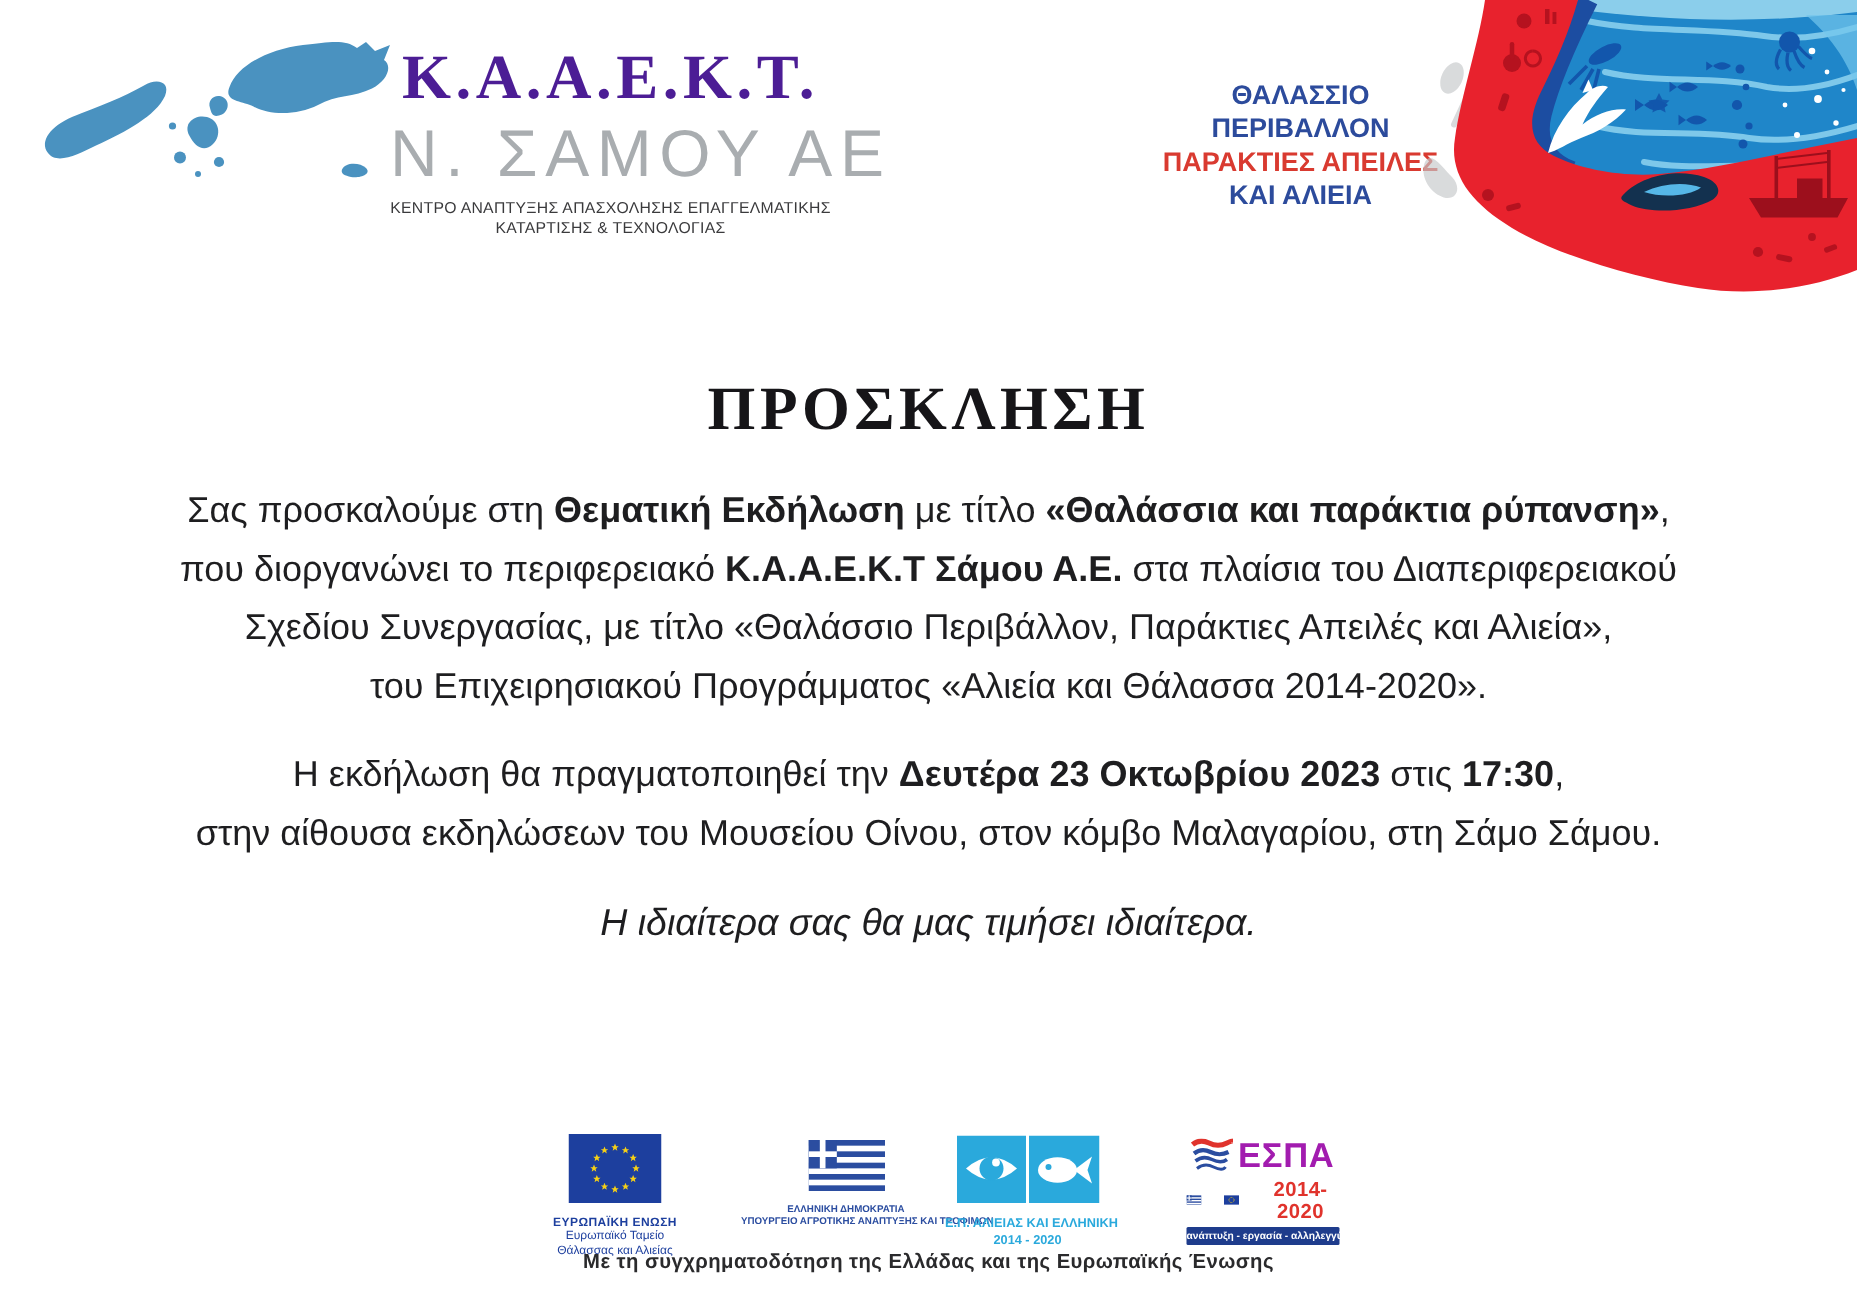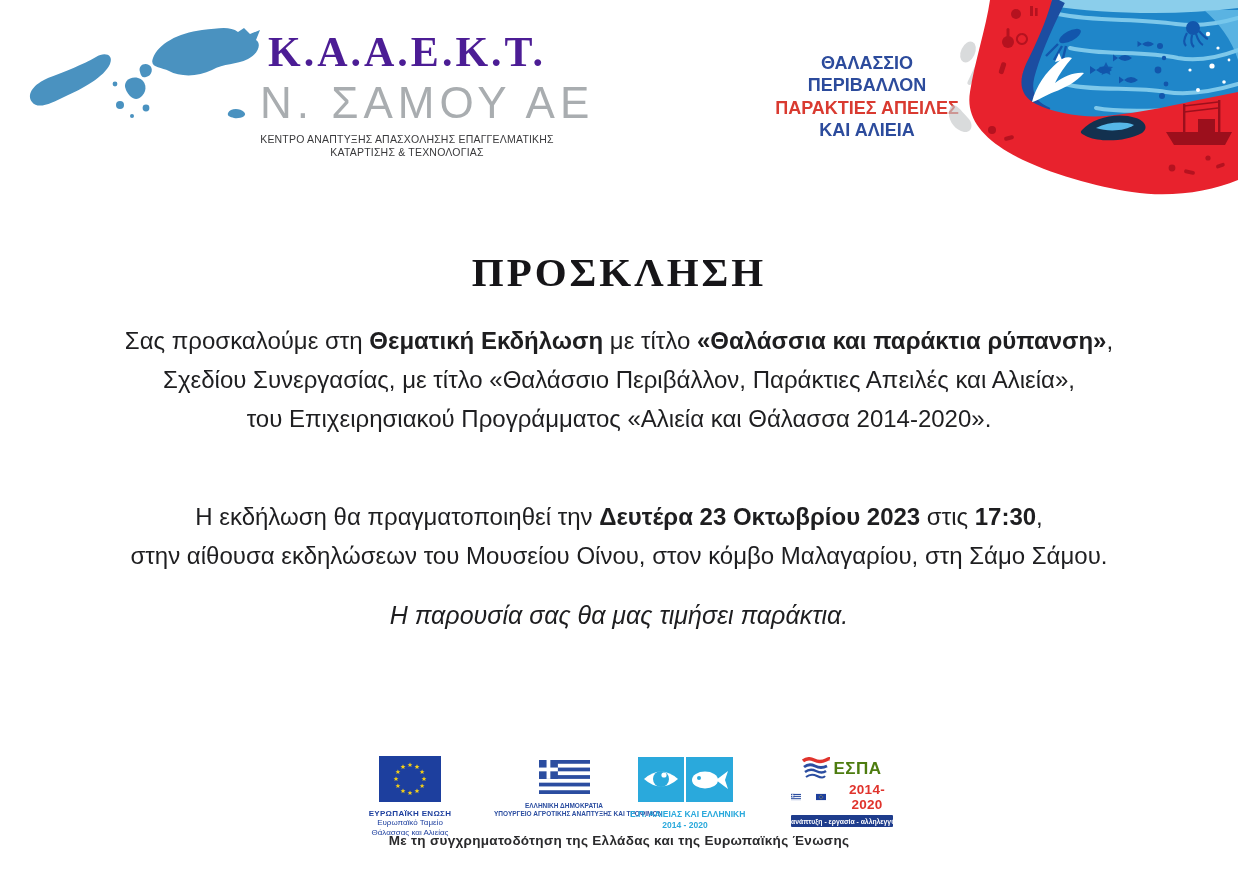--- a/index.html
+++ b/index.html
@@ -49,21 +49,21 @@
   .eu-t1 { font-size:8px; font-weight:700; color:#1d3f9e; margin-top:3px; letter-spacing:0.3px; }
   .eu-t2 { font-size:8px; color:#1d3f9e; line-height:9.5px; }
   .logo-gr { left:494px; top:760px; width:140px; }
   .gr-t { font-size:6.5px; font-weight:700; color:#2b4da0; line-height:8px; white-space:nowrap; }
   .gr-t.first { margin-top:4px; }
   .logo-fish { left:630px; top:757px; width:110px; }
   .fish-t { font-size:8.5px; font-weight:700; color:#2aa9dc; line-height:11px; white-space:nowrap; }
   .fish-t.first { margin-top:3px; }
   .logo-espa { left:791px; top:757px; width:102px; }
   .espa-row1 { display:flex; align-items:center; justify-content:center; gap:3px; }
-  .espa-name { font-size:17px; font-weight:700; color:#4d7c0f; letter-spacing:0.5px; }
+  .espa-name { font-size:23px; font-weight:700; color:#a21caf; letter-spacing:0.5px; }
   .espa-row2 { display:flex; align-items:center; justify-content:center; gap:15px; margin-top:1px; }
   .espa-period { font-size:13.5px; font-weight:700; color:#e0332c; letter-spacing:0.3px; }
   .espa-bar {
     margin-top:3px; background:#1e3c8c; color:#fff; font-size:6.8px; font-weight:700;
     padding:3px 0 2px; border-radius:1px; white-space:nowrap;
   }
   .cofin {
     position:absolute; top:833px; left:0; width:100%; text-align:center;
     font-size:13.5px; font-weight:700; color:#2a2a2c; letter-spacing:0.3px;
   }
@@ -190,30 +190,31 @@
       <rect x="237" y="104" width="2.4" height="28"></rect>
       <rect x="272" y="100" width="2.4" height="32"></rect>
       <path d="M238,106 L272,102 M238,112 L272,108" stroke="#9c0f1c" stroke-width="1.4"></path>
     </g>
   </svg>
 
   <h1 class="title">ΠΡΟΣΚΛΗΣΗ</h1>
 
   <div class="para p1">
     <div class="line"><span>Σας προσκαλούμε στη </span><b>Θεματική Εκδήλωση</b><span> με τίτλο </span><b>«Θαλάσσια και παράκτια ρύπανση»</b><span>,</span></div>
+    <div class="line"><span>που διοργανώνει το περιφερειακό </span><b>Κ.Α.Α.Ε.Κ.Τ Σάμου Α.Ε.</b><span> στα πλαίσια του Διαπεριφερειακού</span></div>
     <div class="line">Σχεδίου Συνεργασίας, με τίτλο «Θαλάσσιο Περιβάλλον, Παράκτιες Απειλές και Αλιεία»,</div>
     <div class="line">του Επιχειρησιακού Προγράμματος «Αλιεία και Θάλασσα 2014-2020».</div>
   </div>
 
   <div class="para p2">
     <div class="line"><span>Η εκδήλωση θα πραγματοποιηθεί την </span><b>Δευτέρα 23 Οκτωβρίου 2023</b><span> στις </span><b>17:30</b><span>,</span></div>
     <div class="line">στην αίθουσα εκδηλώσεων του Μουσείου Οίνου, στον κόμβο Μαλαγαρίου, στη Σάμο Σάμου.</div>
   </div>
 
-  <div class="closing">Η παρουσία σας θα μας τιμήσει παράκτια.</div>
+  <div class="closing">Η ιδιαίτερα σας θα μας τιμήσει ιδιαίτερα.</div>
 
   <div class="logo logo-eu">
     <svg width="62" height="46" viewBox="0 0 62 46">
       <rect width="62" height="46" fill="#1d3f9e"></rect>
       <defs>
           <path id="st" d="M0,-2.6 L0.76,-0.8 2.47,-0.8 1.09,0.3 1.53,2.1 0,1 -1.53,2.1 -1.09,0.3 -2.47,-0.8 -0.76,-0.8 Z" fill="#f6d016"></path>
         </defs>
       <use href="#st" transform="translate(31,9)"></use>
         <use href="#st" transform="translate(38,10.9)"></use>
       <use href="#st" transform="translate(43.1,16)"></use>

